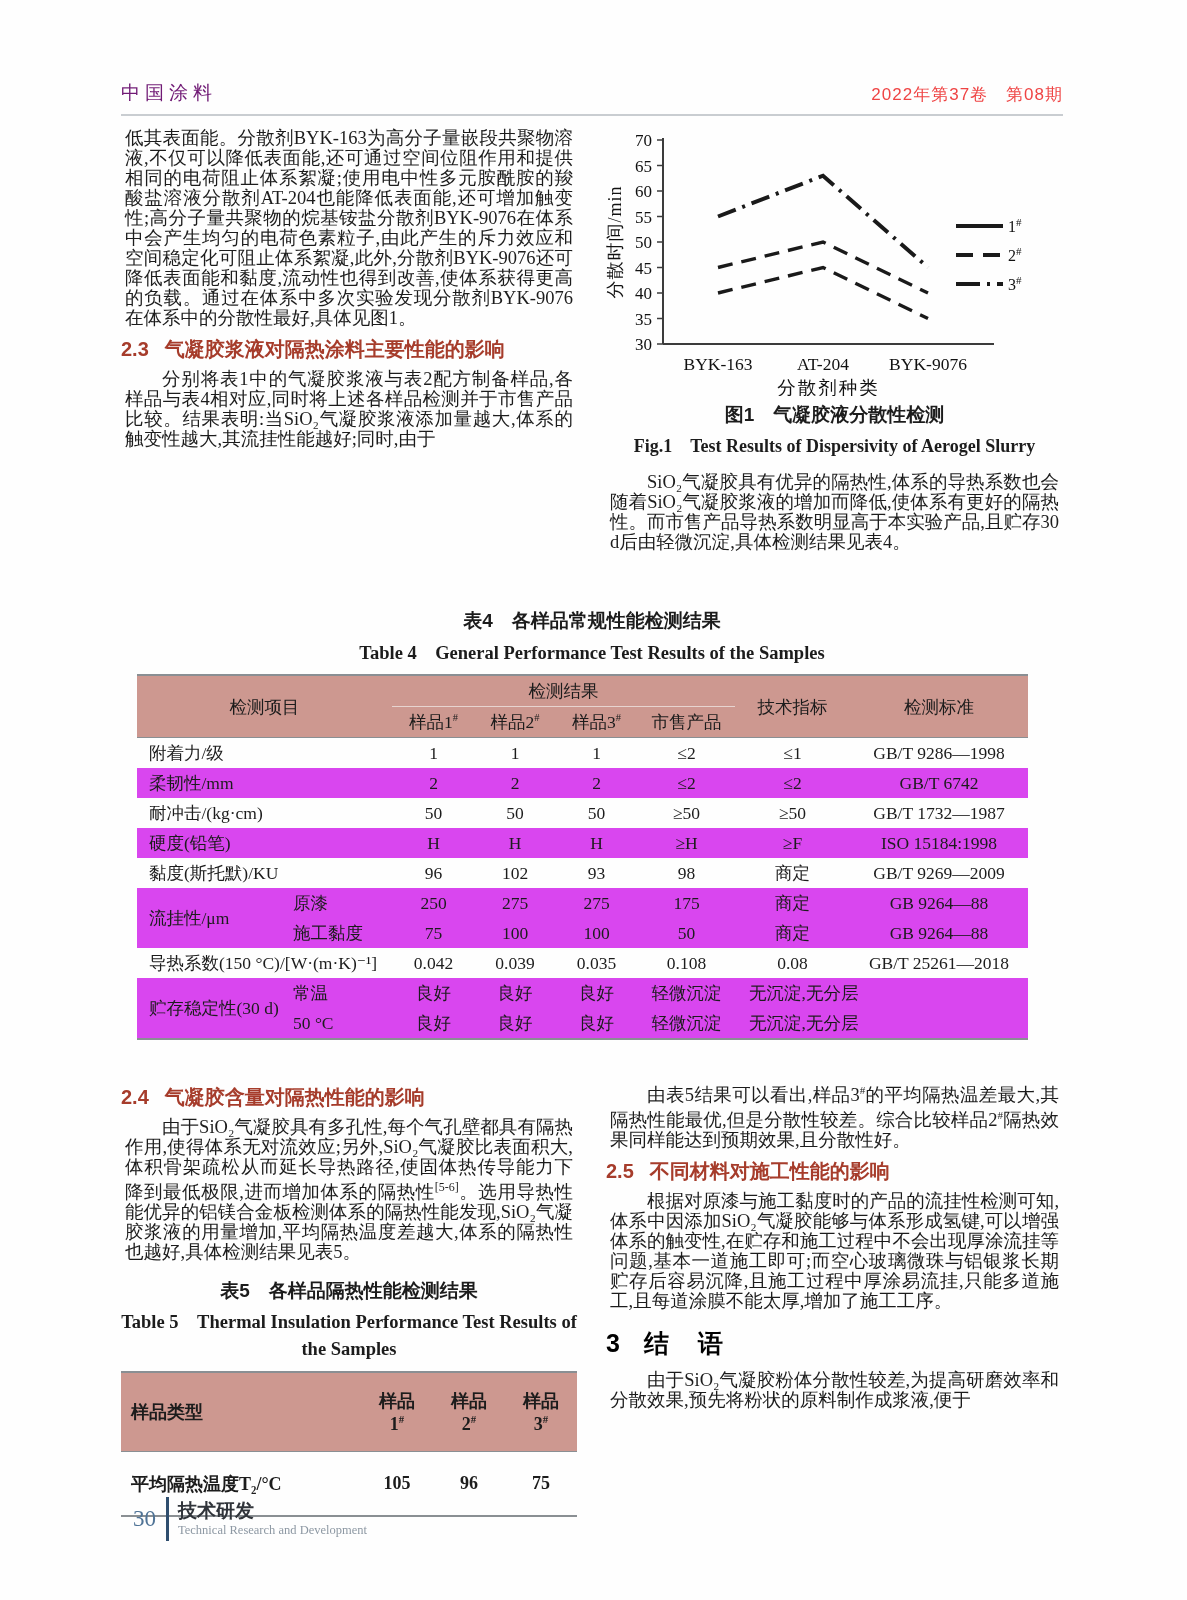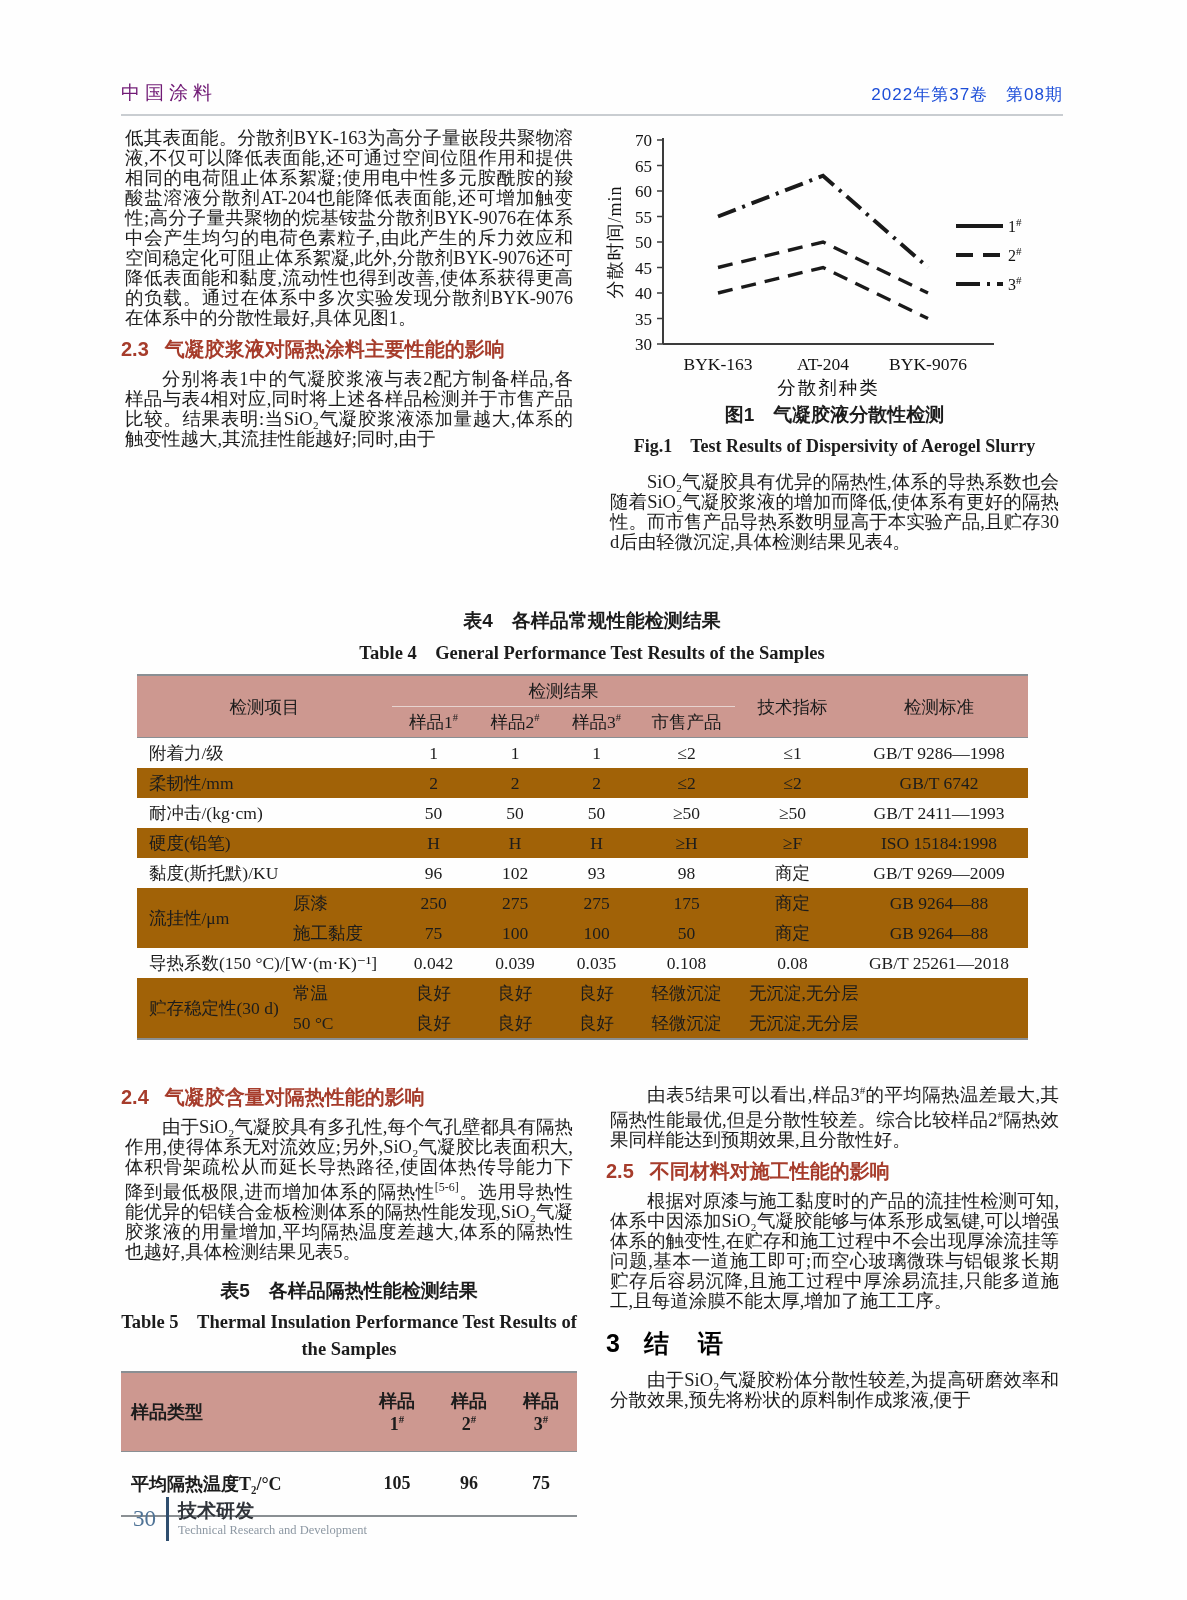--- a/index.html
+++ b/index.html
@@ -2,21 +2,21 @@
 <html><head>
 <meta charset="utf-8">
 <style>
   html,body{margin:0;padding:0;background:#ffffff;}
   .page{position:relative;width:1187px;height:1600px;background:#fefefe;overflow:hidden;
         font-family:"Liberation Serif","DejaVu Serif",serif;color:#1c1c1c;}
   
   .hdr{position:absolute;left:121px;top:80px;width:942px;display:flex;justify-content:space-between;
        align-items:flex-end;border-bottom:2px solid #c9cdd1;padding-bottom:8px;}
   .hdr .jname{font-size:19px;color:#701a75;letter-spacing:5px;font-family:"Liberation Sans",sans-serif;}
-  .hdr .issue{font-size:17px;color:#1d4ed8;letter-spacing:1px;font-family:"Liberation Sans",sans-serif;}
+  .hdr .issue{font-size:17px;color:#ef4444;letter-spacing:1px;font-family:"Liberation Sans",sans-serif;}
   
   .cols{position:absolute;left:121px;width:942px;display:flex;gap:29px;}
   .cols1{top:124px;}
   .cols2{top:1076px;}
   .colL{width:456px;}
   .colR{width:457px;}
   p.body{font-size:18.5px;line-height:20px;text-align:justify;margin:4px;}
   p.ind{text-indent:2em;}
   .ref{font-size:12px;vertical-align:super;}
   sup{font-size:0.6em;}
@@ -39,21 +39,21 @@
   table{border-collapse:collapse;table-layout:fixed;}
   .t4{width:891px;margin-left:16px;border-top:2px solid #8a8f93;border-bottom:2px solid #8a8f93;
       font-size:17.5px;}
   .t4 th,.t4 td{font-weight:normal;text-align:center;height:30px;padding:0;vertical-align:middle;}
   .t4 thead th{background:#cd9890;}
   .t4 thead tr.r2 th,.t4 thead th[rowspan]{border-bottom:1.5px solid #8a8f93;}
   .t4 .c-group{border-bottom:1px solid #e7d4d0;}
   .t4 td.c-item-l{text-align:left;padding-left:12px;}
   .t4 td.c-sub{text-align:left;padding-left:6px;}
   .t4 td.c-note{text-align:left;padding-left:14px;}
-  tr.stripe td{background:#a16207;}
+  tr.stripe td{background:#d946ef;}
   
   .t5block{margin-top:16px;}
   .t5cap-zh{text-align:center;font-family:"Liberation Sans",sans-serif;font-weight:bold;font-size:19px;}
   .t5cap-en{text-align:center;font-weight:bold;font-size:18.5px;line-height:27px;margin-top:5px;margin-bottom:8px;}
   .t5{width:456px;border-top:2px solid #8a8f93;border-bottom:2px solid #8a8f93;font-size:18px;}
   .t5 th,.t5 td{font-weight:bold;height:31px;padding:16px;vertical-align:middle;text-align:center;}
   .t5 thead th{background:#cd9890;border-bottom:1.5px solid #8a8f93;}
   .t5 .c-left{text-align:left;padding-left:10px;}
   
   .ftr{position:absolute;left:133px;top:1497px;display:flex;align-items:center;}
@@ -173,21 +173,21 @@
           <td>≤2</td>
           <td>GB/T 6742</td>
         </tr>
         <tr>
           <td class="c-item-l" colspan="2">耐冲击/(kg·cm)</td>
           <td>50</td>
           <td>50</td>
           <td>50</td>
           <td>≥50</td>
           <td>≥50</td>
-          <td>GB/T 2411—1993</td>
+          <td>GB/T 1732—1987</td>
         </tr>
         <tr class="stripe">
           <td class="c-item-l" colspan="2">硬度(铅笔)</td>
           <td>H</td>
           <td>H</td>
           <td>H</td>
           <td>≥H</td>
           <td>≥F</td>
           <td>ISO 15184:1998</td>
         </tr>

